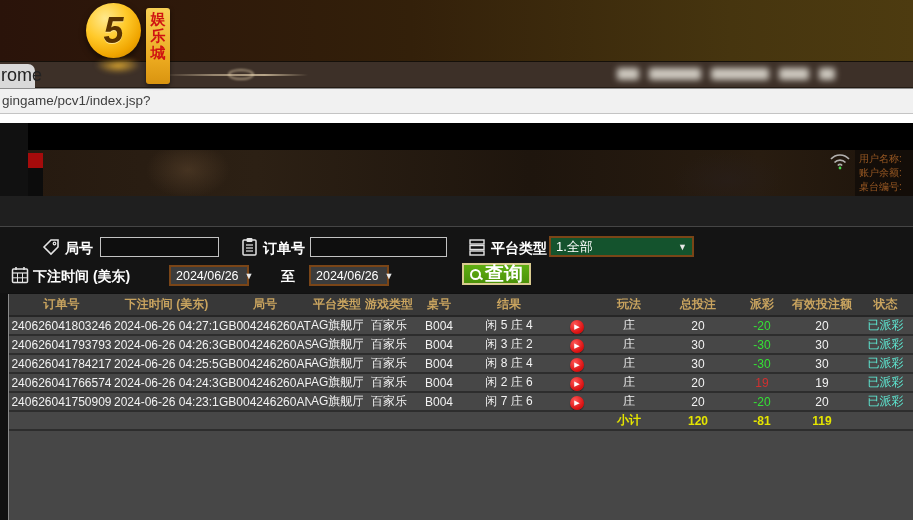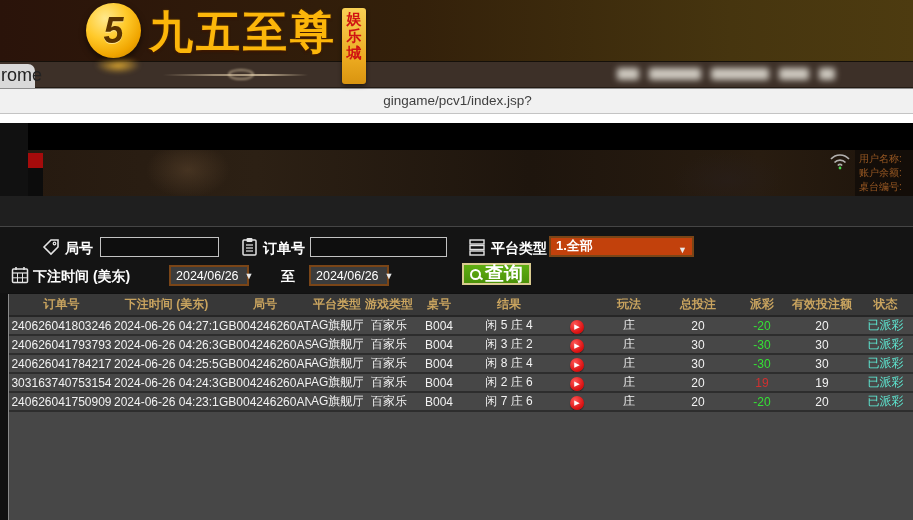--- a/index.html
+++ b/index.html
@@ -40,21 +40,21 @@
   .swirl { position:absolute; left:163px; top:12px; width:145px; height:2px;
     background:linear-gradient(90deg, rgba(225,205,170,0) 0%, rgba(225,205,170,.55) 35%, rgba(225,205,170,.75) 70%, rgba(225,205,170,0) 100%); }
   .swirl-loop { position:absolute; left:228px; top:7px; width:26px; height:11px; border:2px solid rgba(225,205,170,.6);
     border-radius:50%; filter:blur(1px); }
   .blur-blocks { position:absolute; right:78px; top:6px; display:flex; gap:10px; filter:blur(3px); }
   .blur-blocks i { display:block; height:12px; border-radius:2px; background:#e8e4da; opacity:.85; }
 
   
   .url-bar { width:913px; height:26px; background:#f1f1f1; border-top:1px solid #8d8d8d;
     border-bottom:1px solid #c4c4c4; font-size:13.5px; color:#404040; line-height:24px;
-    padding-left:2px;text-align:center; }
+    padding-left:2px; }
 
   .white-strip { width:913px; height:9px; background:#ffffff; }
 
   
   .banner { position:relative; width:913px; height:73px; background:#000;margin-left:28px; }
   .banner-photo { position:absolute; left:0; top:27px; width:913px; height:46px;
     background:
       radial-gradient(ellipse 60px 40px at 160px 20px, rgba(120,90,60,.35), rgba(0,0,0,0) 70%),
       radial-gradient(ellipse 80px 40px at 700px 30px, rgba(40,30,25,.8), rgba(0,0,0,0) 70%),
       radial-gradient(ellipse 50px 30px at 1050px 10px, rgba(150,150,140,.25), rgba(0,0,0,0) 70%),
@@ -71,21 +71,21 @@
 
   
   .filters { position:relative; width:913px; height:66px; background:#141414; }
   .flabel { position:absolute; color:#fff; font-size:14px; font-weight:bold; }
   .ficon { position:absolute; }
   .text-input { position:absolute; height:20px; background:#0e0e0e; border:1px solid #c2c2c2;
     color:#eee; font-size:12px; padding:0 4px; }
   .dropdown { position:absolute; height:21px; border:2px solid #7a4517; background:#3c3c3c;
     color:#fff; font-size:12.5px; font-weight:normal; display:flex; align-items:center;
     justify-content:space-between; padding:0 5px; cursor:pointer; }
-  .dropdown.platform { background:#c2410c; font-weight:bold; font-size:13px;align-items:flex-end; }
+  .dropdown.platform { background:#14532d; font-weight:normal; font-size:13px; }
   .dropdown .arrow { font-size:9px; color:#e8e8e8; margin-left:6px; }
   .search-btn { position:absolute; height:22px; background:linear-gradient(180deg,#5fae12,#4c920a);
     border:2px solid #d9cb8f; color:#fff; font-size:19px; font-weight:bold;
     display:flex; align-items:center; padding:0 6px; cursor:pointer; }
   .mag { width:11px; height:11px; border:2px solid #fff; border-radius:50%; position:relative;
     margin-right:4px; }
   .mag::after { content:""; position:absolute; width:5px; height:2px; background:#fff;
     right:-4px; bottom:-1px; transform:rotate(38deg); }
 
   
@@ -107,21 +107,20 @@
     box-shadow:0 1px 1px rgba(0,0,0,.5); cursor:pointer; }
 </style>
 </head>
 <body>
 
 <div class="site-header">
   <div class="logo-wrap">
     <div class="coin">
         <span>5</span>
       </div>
-    <div class="logo-title">九五至尊</div>
     <div class="ribbon">
       <span>娱</span>
       <span>乐</span>
       <span>城</span>
     </div>
   </div>
 </div>
 
 <div class="tab-bar">
   <div class="gold-glow"></div>
@@ -288,21 +287,21 @@
           <td>B004</td>
           <td>闲 8 庄 4</td>
           <td><span class="play-icon">▶</span></td>
           <td>庄</td>
           <td>30</td>
           <td class="green">-30</td>
           <td>30</td>
           <td class="status">已派彩</td>
         </tr>
         <tr>
-          <td>303163740753154</td>
+          <td>240626041766574</td>
           <td>2024-06-26 04:24:30</td>
           <td>GB004246260AP</td>
           <td>AG旗舰厅</td>
           <td>百家乐</td>
           <td>B004</td>
           <td>闲 2 庄 6</td>
           <td><span class="play-icon">▶</span></td>
           <td>庄</td>
           <td>20</td>
           <td class="red">19</td>
@@ -317,15 +316,30 @@
           <td>百家乐</td>
           <td>B004</td>
           <td>闲 7 庄 6</td>
           <td><span class="play-icon">▶</span></td>
           <td>庄</td>
           <td>20</td>
           <td class="green">-20</td>
           <td>20</td>
           <td class="status">已派彩</td>
         </tr>
+        <tr class="sum">
+          <td></td>
+          <td></td>
+          <td></td>
+          <td></td>
+          <td></td>
+          <td></td>
+          <td></td>
+          <td></td>
+          <td>小计</td>
+          <td>120</td>
+          <td>-81</td>
+          <td>119</td>
+          <td></td>
+        </tr>
       </tbody>
   </table>
 </div>
 
 </body></html>

